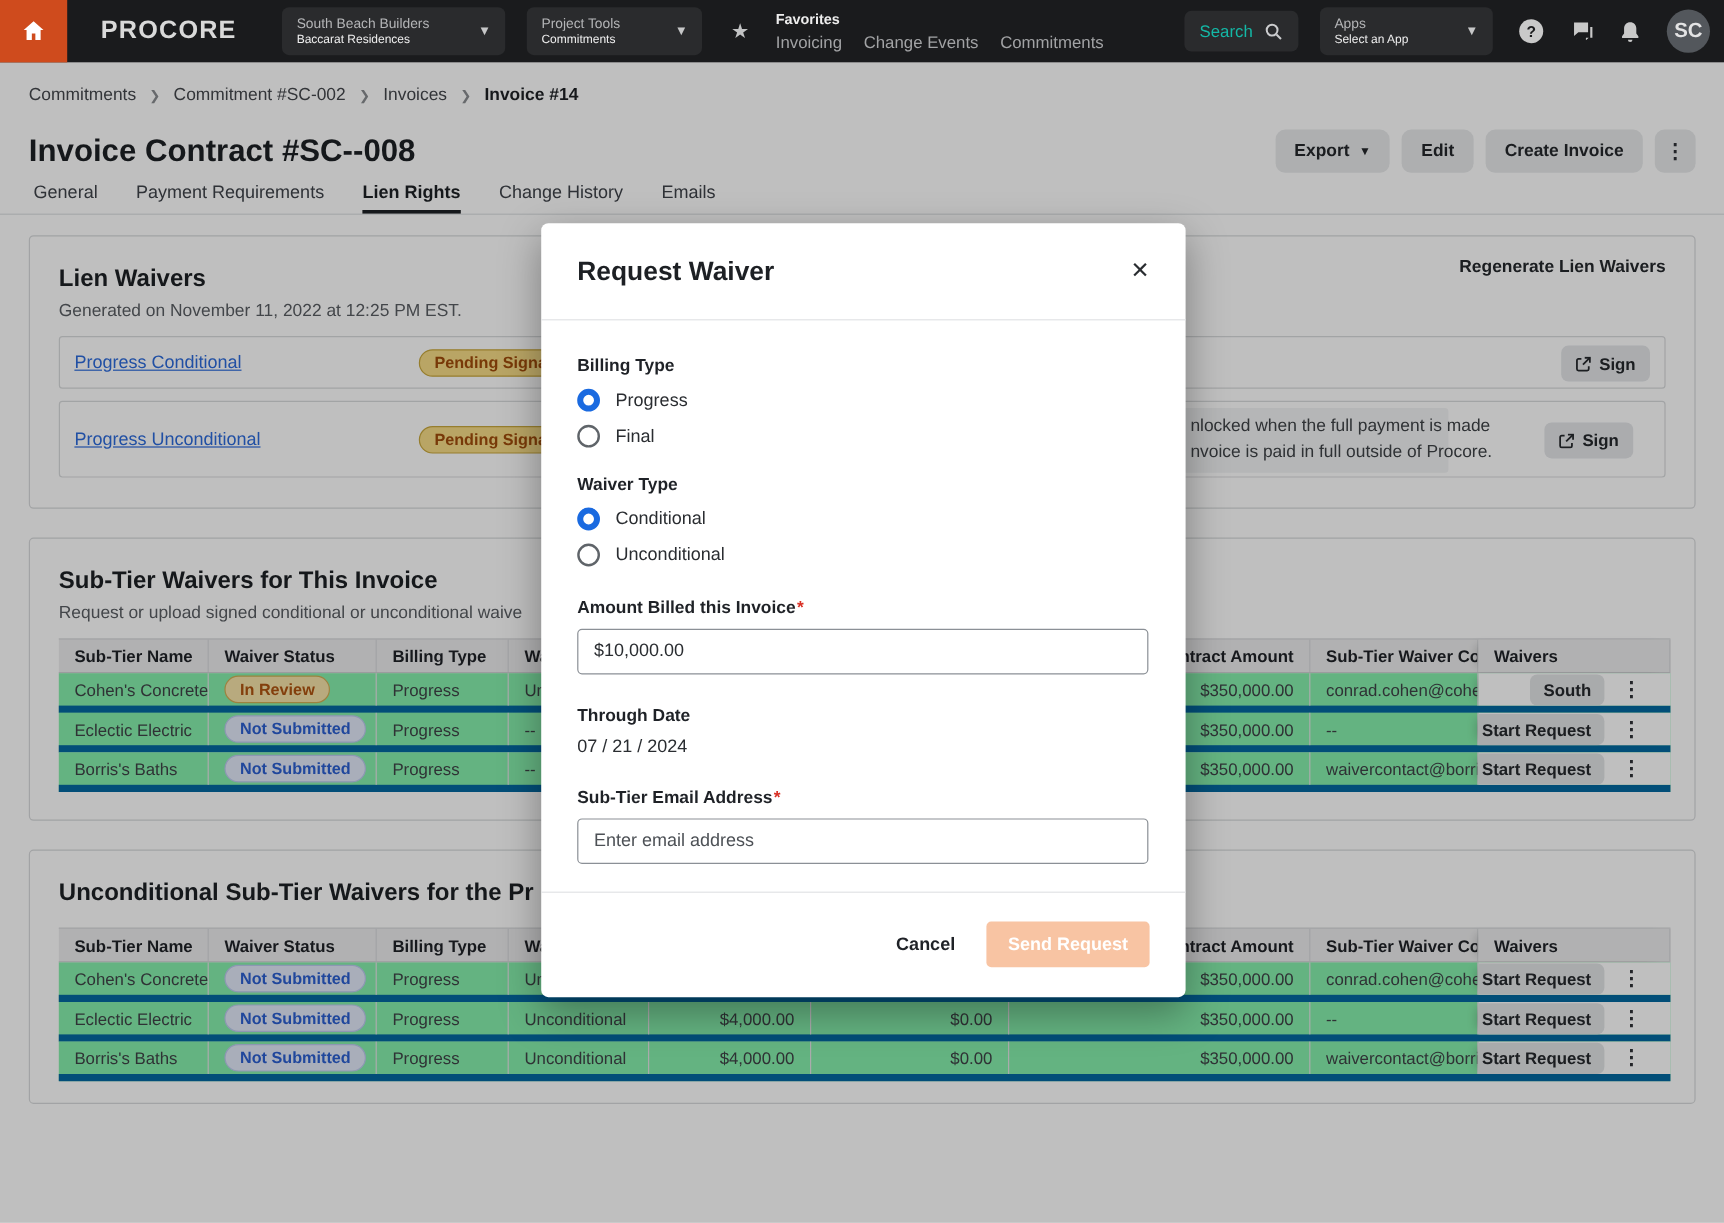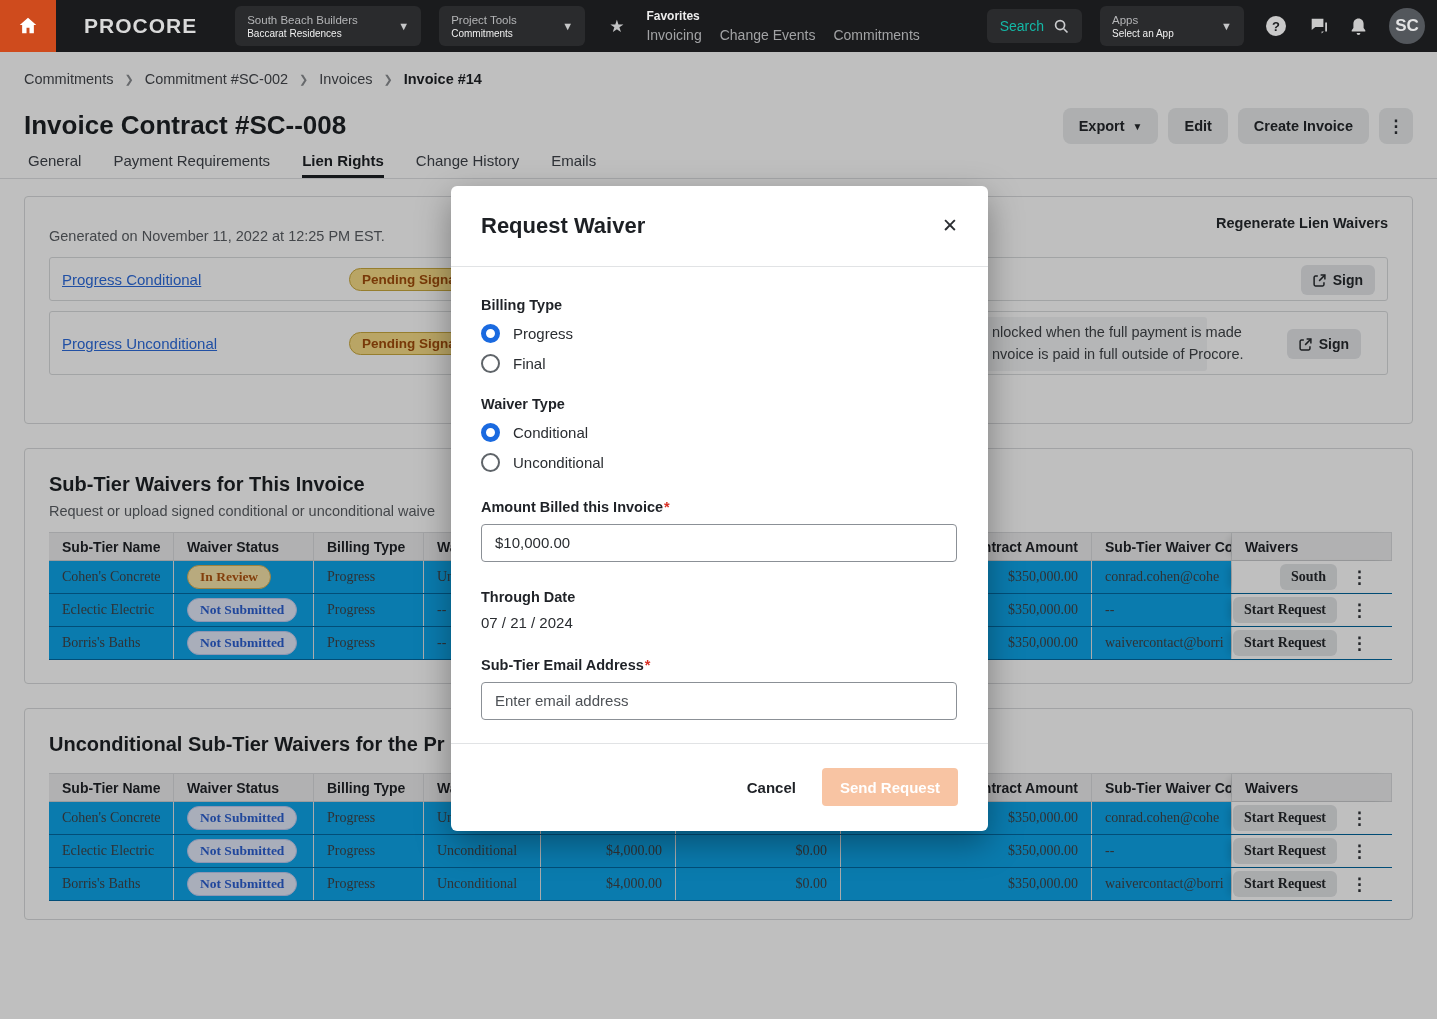--- a/index.html
+++ b/index.html
@@ -65,21 +65,21 @@
   .lw-badge { position:absolute; left:299px; }
   .note-box { position:absolute; left:642px; top:5px; width:515px; height:54px; background:#f2f3f4; border-radius:3px; }
   .note-text { position:absolute; left:942px; top:9px; font-size:14.5px; color:#3f4347; line-height:22px; white-space:nowrap; }
   .sign-btn { position:absolute; background:#e4e6e9; border-radius:6px; height:30px; padding:0 12px;
     display:flex; align-items:center; gap:7px; font-size:14px; font-weight:bold; color:#25282c; cursor:pointer; }
 
   
   .tbl { margin-top:13px; width:1343px; font-size:14px; }
   .trow { display:grid; grid-template-columns:125px 140px 110px 117px 135px 165px 251px 140px 160px; align-items:center; }
   .trow.head { background:#ededee; height:29px; font-weight:bold; color:#1f2227; border-top:1px solid #d8dadc; border-bottom:1px solid #cfd1d3; }
-  .trow.body { height:33px; background:#0ea5e9; border-bottom:1px solid #0369a1; color:#3f4347;font-family:Liberation Serif, serif; }
+  .trow.body { height:33px; background:#86efac; border-bottom:6px solid #0369a1; color:#3f4347; }
   .cell { padding:0 13px; overflow:hidden; white-space:nowrap; height:100%; display:flex; align-items:center; border-right:1px solid #e3e5e7; }
   .trow.head .cell { border-right:1px solid #d8dadc; }
   .cell.num { justify-content:flex-end; }
   .cell.pin { background:#fff; border-right:none; box-shadow:-7px 0 8px -5px rgba(0,0,0,0.18); justify-content:flex-end; gap:14px; padding-right:24px; }
   .trow.head .cell.pin { background:#ededee; justify-content:flex-start; }
   .mini-btn { background:#e2e4e6; border:none; border-radius:6px; height:26px; padding:0 11px;
     font-size:14px; font-weight:bold; color:#25282c; cursor:pointer; font-family:inherit; }
   .kebab { font-size:17px; font-weight:bold; color:#2f3237; cursor:pointer; letter-spacing:0; }
 
   
@@ -203,20 +203,21 @@
 
 <div class="tabs">
   <span class="tab">General</span>
   <span class="tab">Payment Requirements</span>
   <span class="tab active">Lien Rights</span>
   <span class="tab">Change History</span>
   <span class="tab">Emails</span>
 </div>
 
 <div class="card" style="top:196px; height:228px;">
+  <div class="card-title">Lien Waivers</div>
   <div class="card-sub">Generated on November 11, 2022 at 12:25 PM EST.</div>
   <div class="tertiary-btn">Regenerate Lien Waivers</div>
 
   <div class="lw-row r1">
     <span class="link">Progress Conditional</span>
     <span class="badge pending lw-badge">Pending Signature</span>
     <div class="sign-btn" style="right:12px; top:7px;">
       <svg width="13" height="13" viewBox="0 0 14 14">
           <path d="M5.2 2.2H2.6A1.4 1.4 0 0 0 1.2 3.6v7.8a1.4 1.4 0 0 0 1.4 1.4h7.8a1.4 1.4 0 0 0 1.4-1.4V8.8" fill="none" stroke="#25282c" stroke-width="1.6"></path>
           <path d="M8.2 1.2h4.6v4.6" fill="none" stroke="#25282c" stroke-width="1.6"></path>

